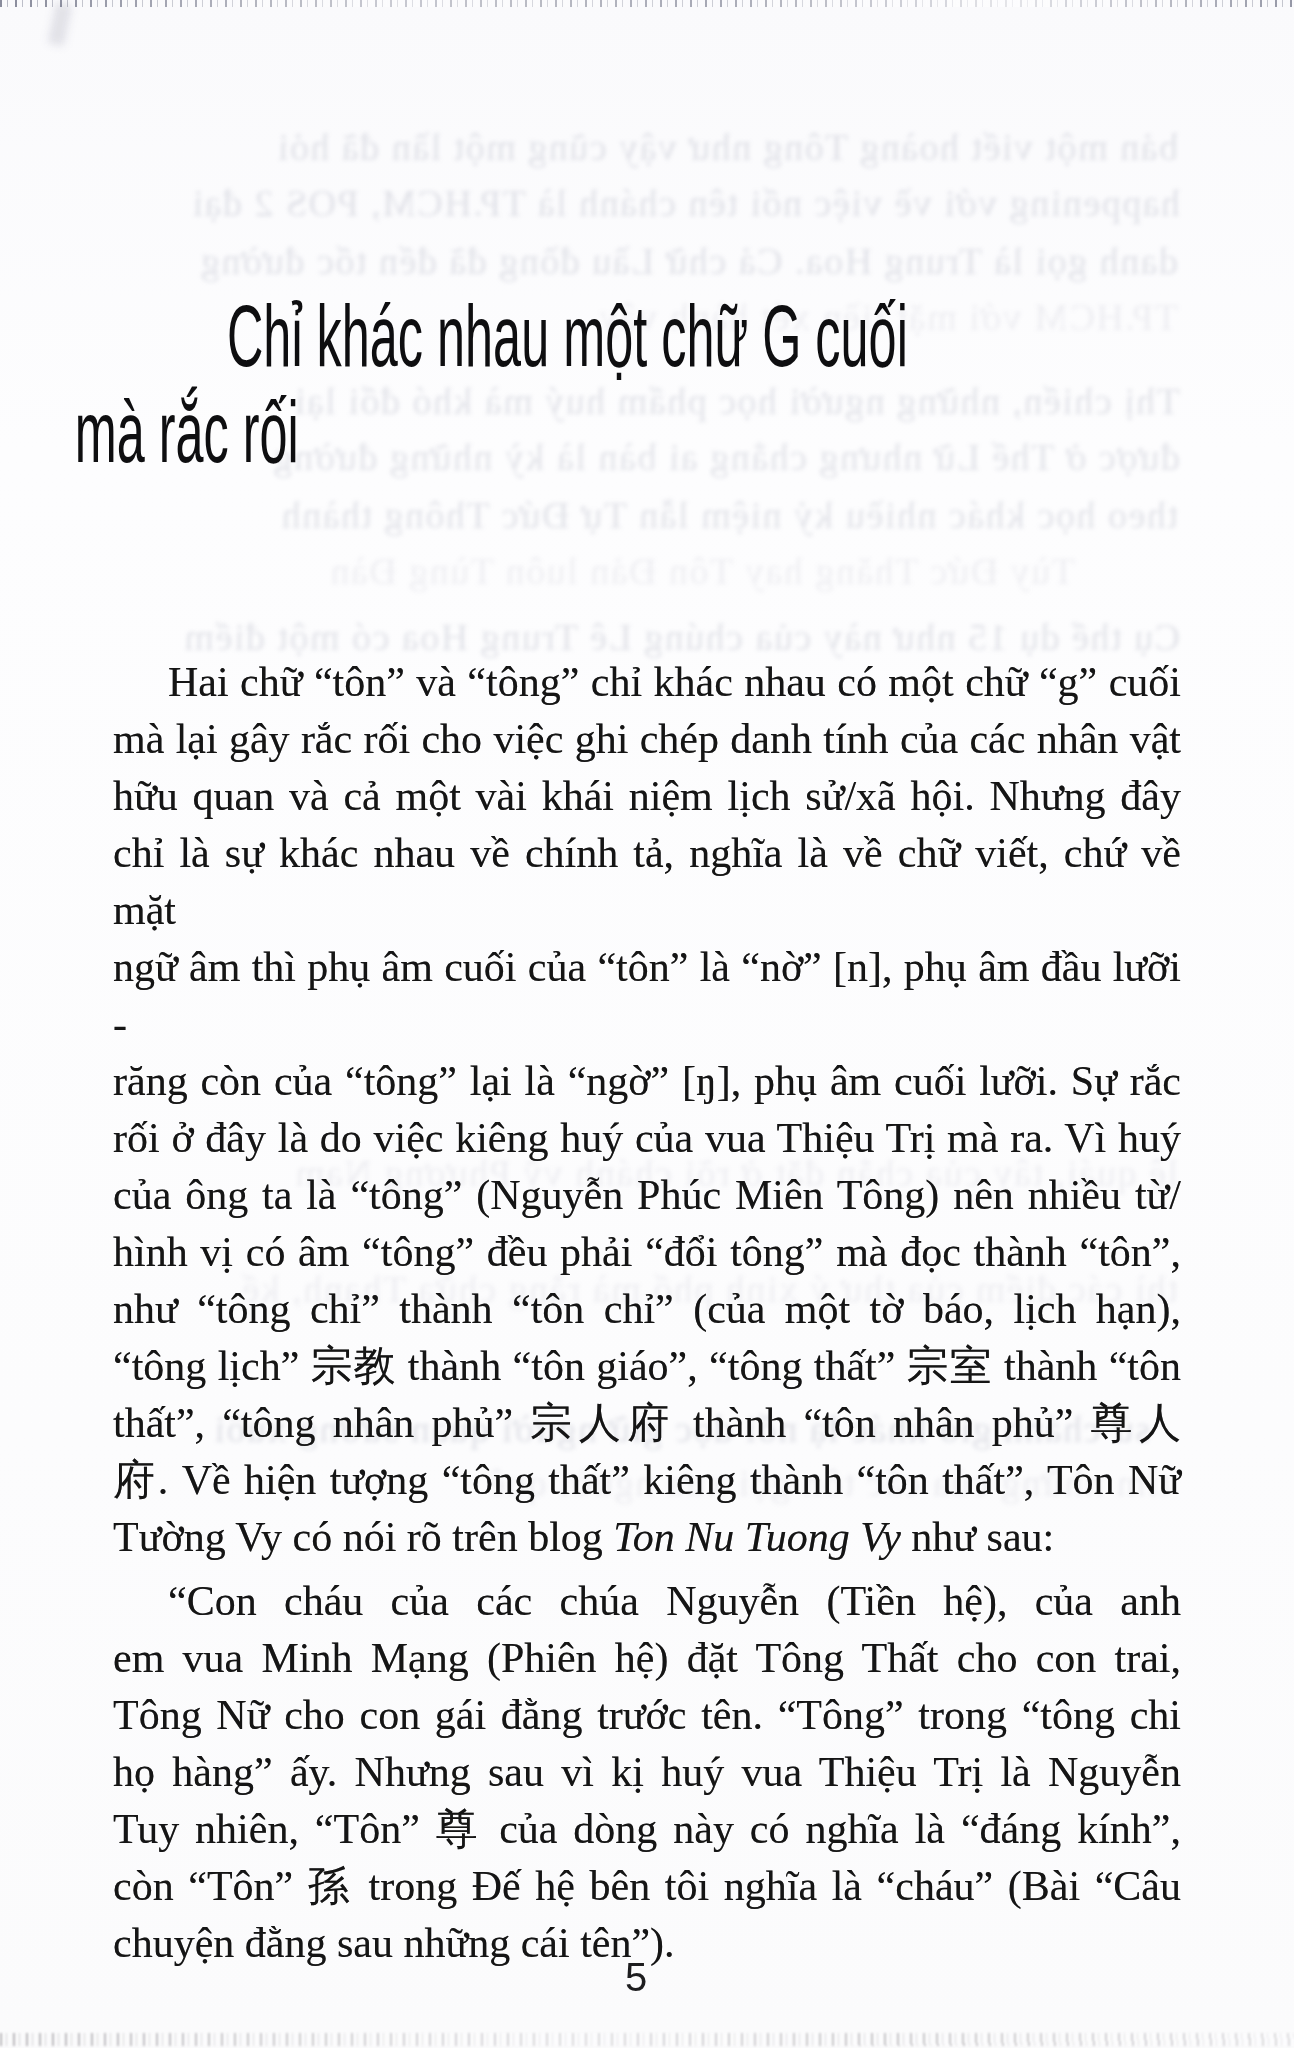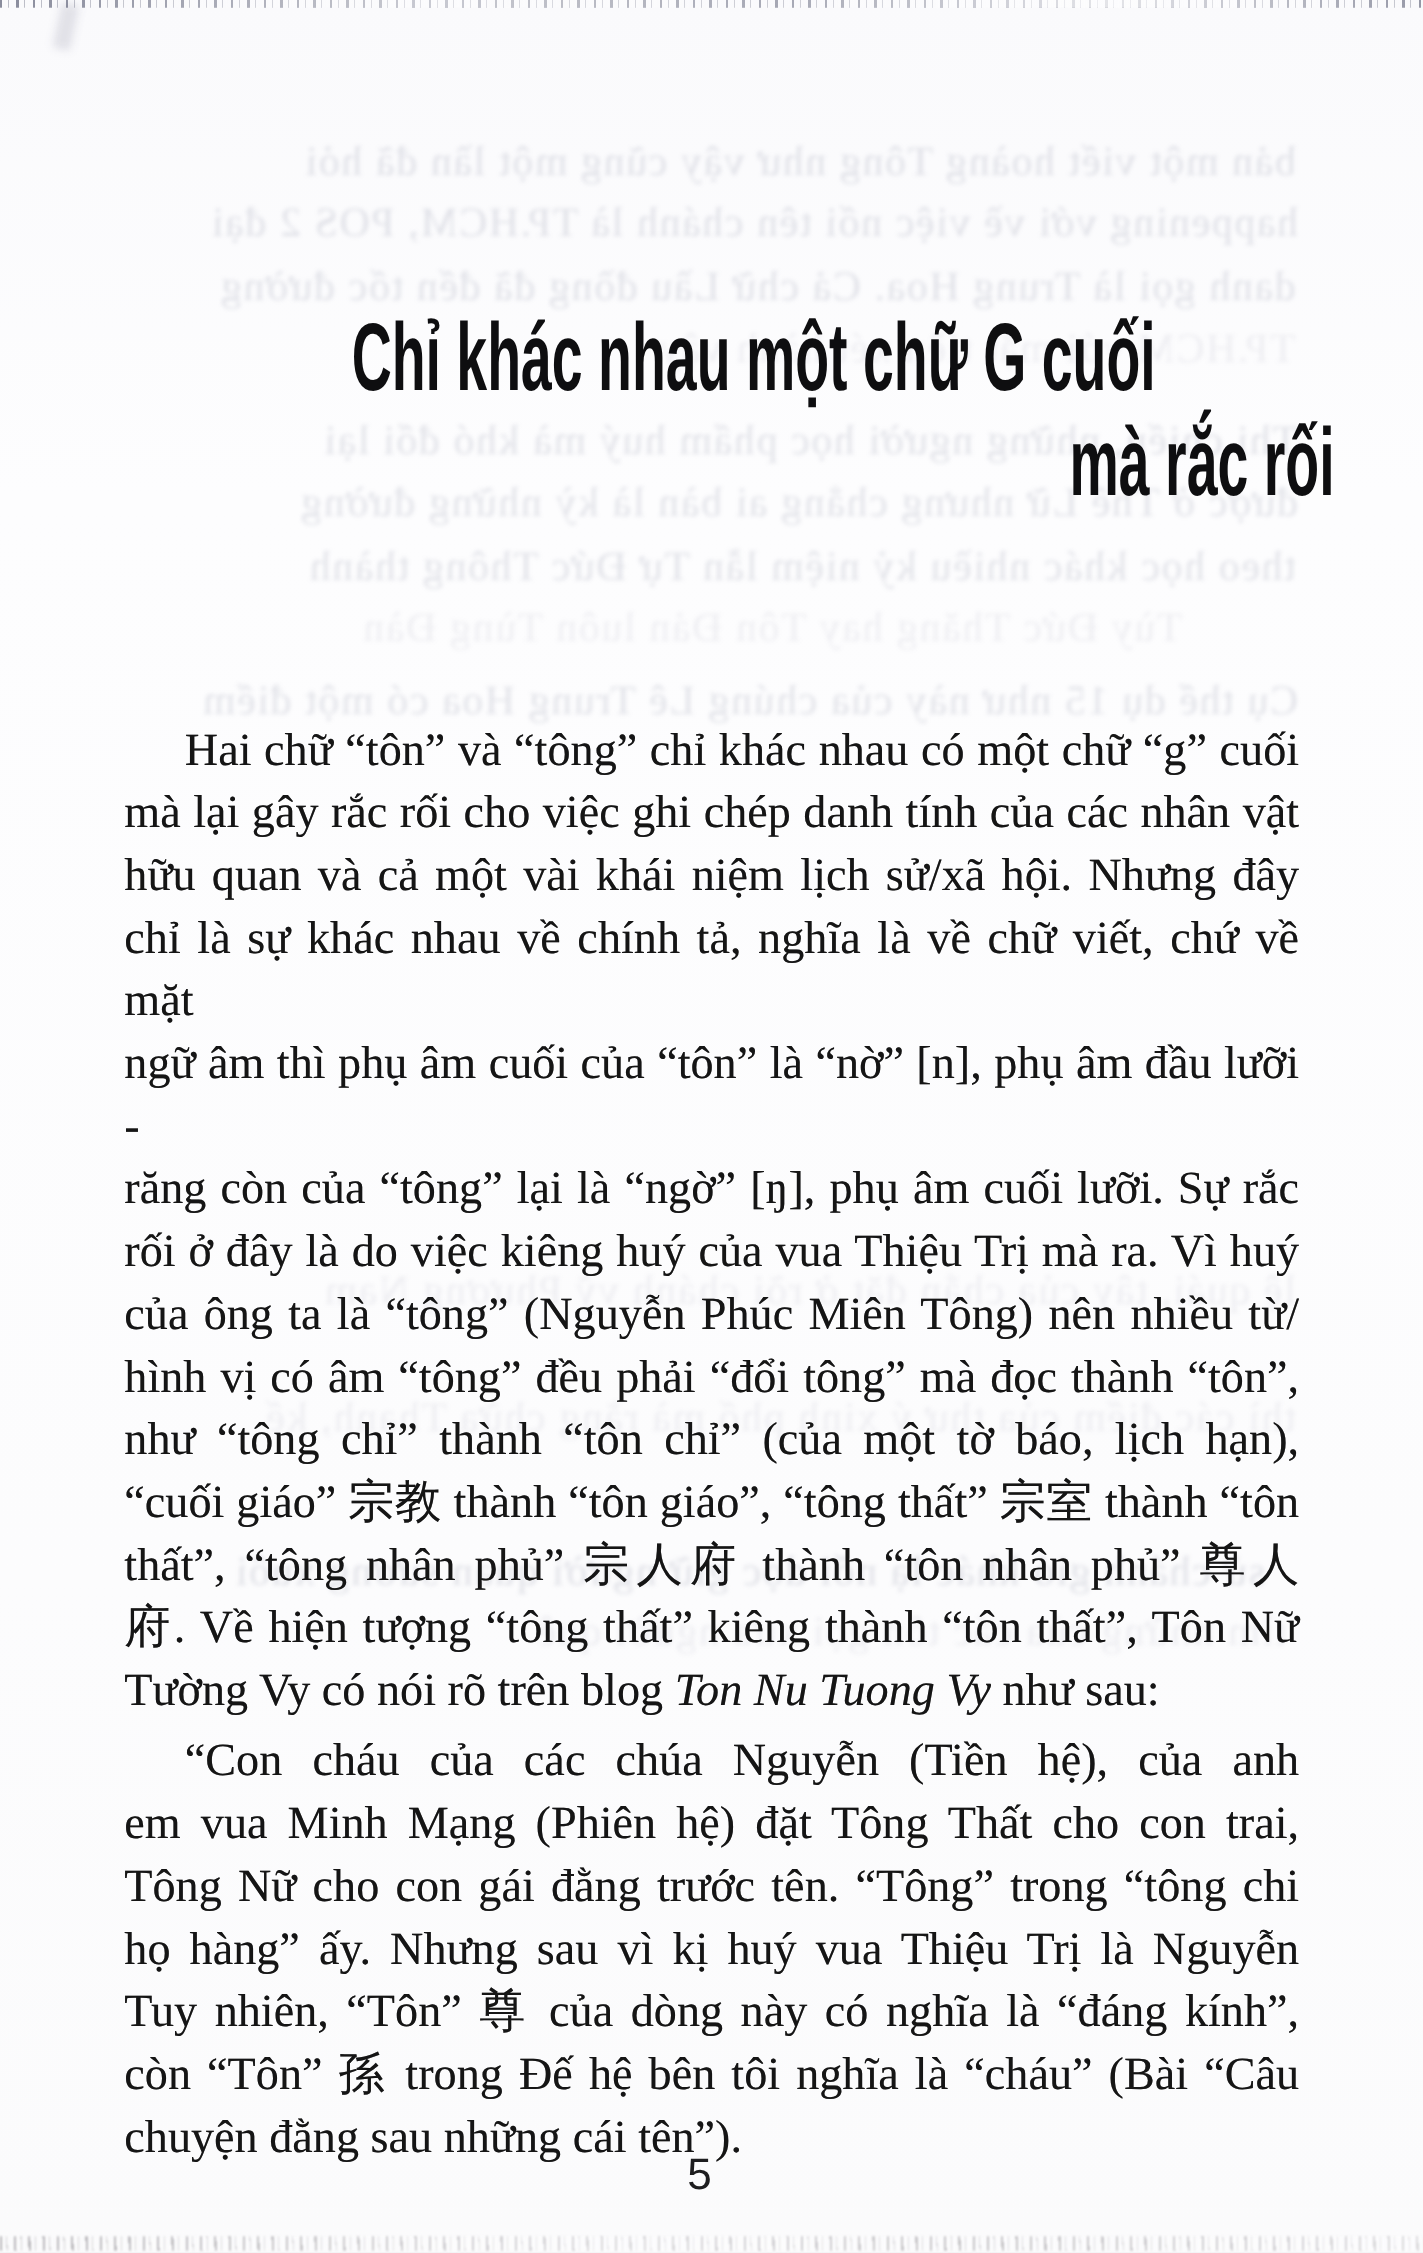--- a/index.html
+++ b/index.html
@@ -21,23 +21,23 @@
     line-height:42px;
     white-space:nowrap;
     overflow:hidden;
     letter-spacing:1.5px;
     z-index:1;
     user-select:none;
   }
   .ghost--faint{color:rgba(86,92,126,0.09);}
   
   .title{
-    position:absolute;top:276px;left:0;width:100%;
-    text-align:right;z-index:2;color:#0e0e10;
-    font-family:"Liberation Sans",sans-serif;font-weight:700;
+    position:absolute;top:288px;left:0;width:100%;
+    text-align:left;z-index:2;color:#0e0e10;
+    font-family:"Liberation Sans",sans-serif;font-weight:400;
   }
   .title .tline{line-height:96px;height:96px;}
   .title .tline span{
     display:inline-block;
     font-size:84px;
     transform:scale(0.60,1.04);
     white-space:nowrap;
     letter-spacing:0px;
   }
   
@@ -116,21 +116,21 @@
       <div class="line indent">Hai chữ “tôn” và “tông” chỉ khác nhau có một chữ “g” cuối</div>
       <div class="line">mà lại gây rắc rối cho việc ghi chép danh tính của các nhân vật</div>
       <div class="line">hữu quan và cả một vài khái niệm lịch sử/xã hội. Nhưng đây</div>
       <div class="line">chỉ là sự khác nhau về chính tả, nghĩa là về chữ viết, chứ về mặt</div>
       <div class="line">ngữ âm thì phụ âm cuối của “tôn” là “nờ” [n], phụ âm đầu lưỡi -</div>
       <div class="line">răng còn của “tông” lại là “ngờ” [ŋ], phụ âm cuối lưỡi. Sự rắc</div>
       <div class="line">rối ở đây là do việc kiêng huý của vua Thiệu Trị mà ra. Vì huý</div>
       <div class="line">của ông ta là “tông” (Nguyễn Phúc Miên Tông) nên nhiều từ/</div>
       <div class="line">hình vị có âm “tông” đều phải “đổi tông” mà đọc thành “tôn”,</div>
       <div class="line">như “tông chỉ” thành “tôn chỉ” (của một tờ báo, lịch hạn),</div>
-      <div class="line">“cuối giáo” 宗教 thành “tôn giáo”, “tông thất” 宗室 thành “tôn</div>
+      <div class="line">“tông lịch” 宗教 thành “tôn giáo”, “tông thất” 宗室 thành “tôn</div>
       <div class="line">thất”, “tông nhân phủ” 宗人府 thành “tôn nhân phủ” 尊人</div>
       <div class="line">府. Về hiện tượng “tông thất” kiêng thành “tôn thất”, Tôn Nữ</div>
       <div class="line last"><span>Tường Vy có nói rõ trên blog </span><span class="blog">Ton Nu Tuong Vy</span><span> như sau:</span></div>
     </div>
     <div class="para2">
       <div class="line indent">“Con cháu của các chúa Nguyễn (Tiền hệ), của anh</div>
       <div class="line">em vua Minh Mạng (Phiên hệ) đặt Tông Thất cho con trai,</div>
       <div class="line">Tông Nữ cho con gái đằng trước tên. “Tông” trong “tông chi</div>
       <div class="line">họ hàng” ấy. Nhưng sau vì kị huý vua Thiệu Trị là Nguyễn</div>
       <div class="line">Tuy nhiên, “Tôn” 尊 của dòng này có nghĩa là “đáng kính”,</div>

